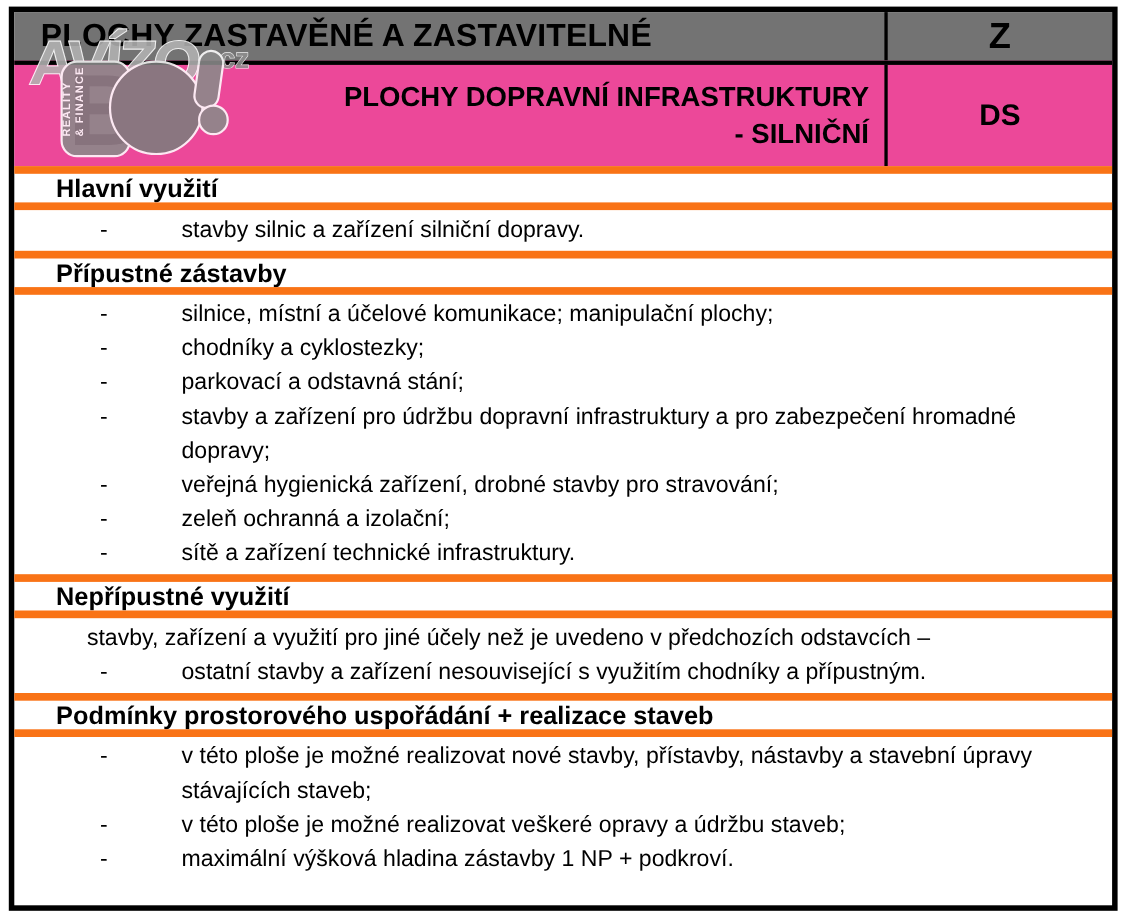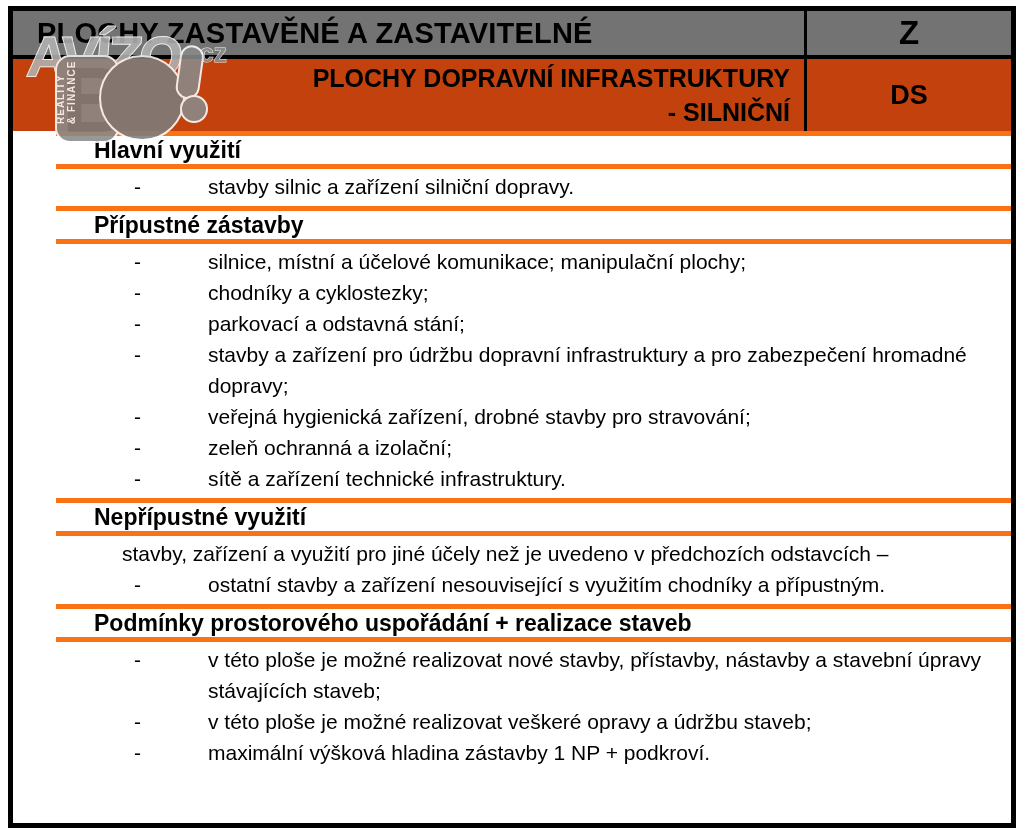--- a/index.html
+++ b/index.html
@@ -9,31 +9,31 @@
     overflow:hidden;
   }
   .ztable{
     position:absolute;left:8px;top:6px;width:1008px;height:822px;
     border:5px solid #000;box-sizing:border-box;background:#fff;
     display:flex;flex-direction:column;
   }
   
   .hrow{display:grid;grid-template-columns:1fr 207px;box-sizing:border-box;}
   .hrow1{height:44px;background:#737373;}
-  .hrow2{height:76px;border-top:4px solid #000;background:#c2410c;}
+  .hrow2{height:96px;border-top:4px solid #000;background:#ec4899;}
   .title-cell{display:flex;align-items:center;padding-left:24px;
     font-weight:bold;font-size:29px;letter-spacing:0.2px;}
   .code-cell{border-left:3px solid #000;display:flex;align-items:center;justify-content:center;
     font-weight:bold;}
   .code-z{font-size:33px;}
   .code-ds{font-size:27px;}
   .subtitle-cell{display:flex;flex-direction:column;justify-content:center;
     text-align:right;padding-right:14px;font-weight:bold;font-size:25px;line-height:34px;}
   
-  .srow{border-top:5px solid #f97316;box-sizing:border-box;margin-left:43px;}
+  .srow{border-top:7px solid #f97316;box-sizing:border-box;}
   .heading{height:33px;display:flex;align-items:center;padding-left:38px;
     font-weight:bold;font-size:23px;}
   .body{padding:2px 6px 4px 0;}
   .body.grow{flex:1;}
   .line{line-height:31px;font-size:21px;}
   .bullet{display:flex;padding-left:78px;}
   .dash{flex:0 0 74px;}
   .btext{display:block;}
   .para{padding-left:66px;}
   

